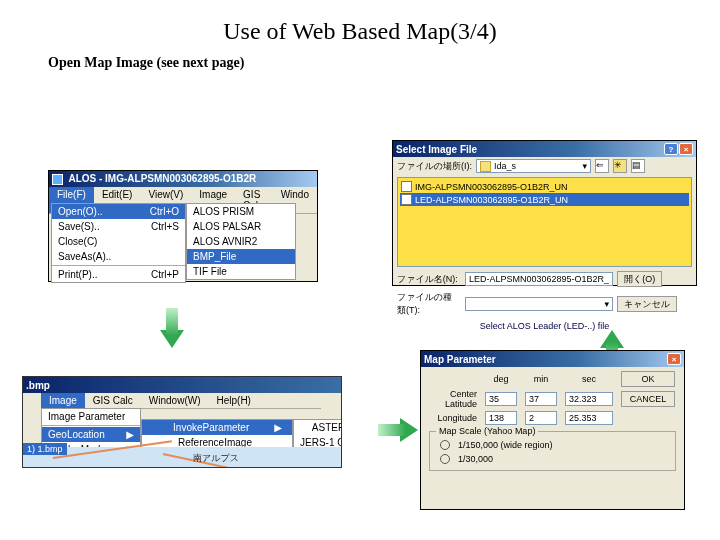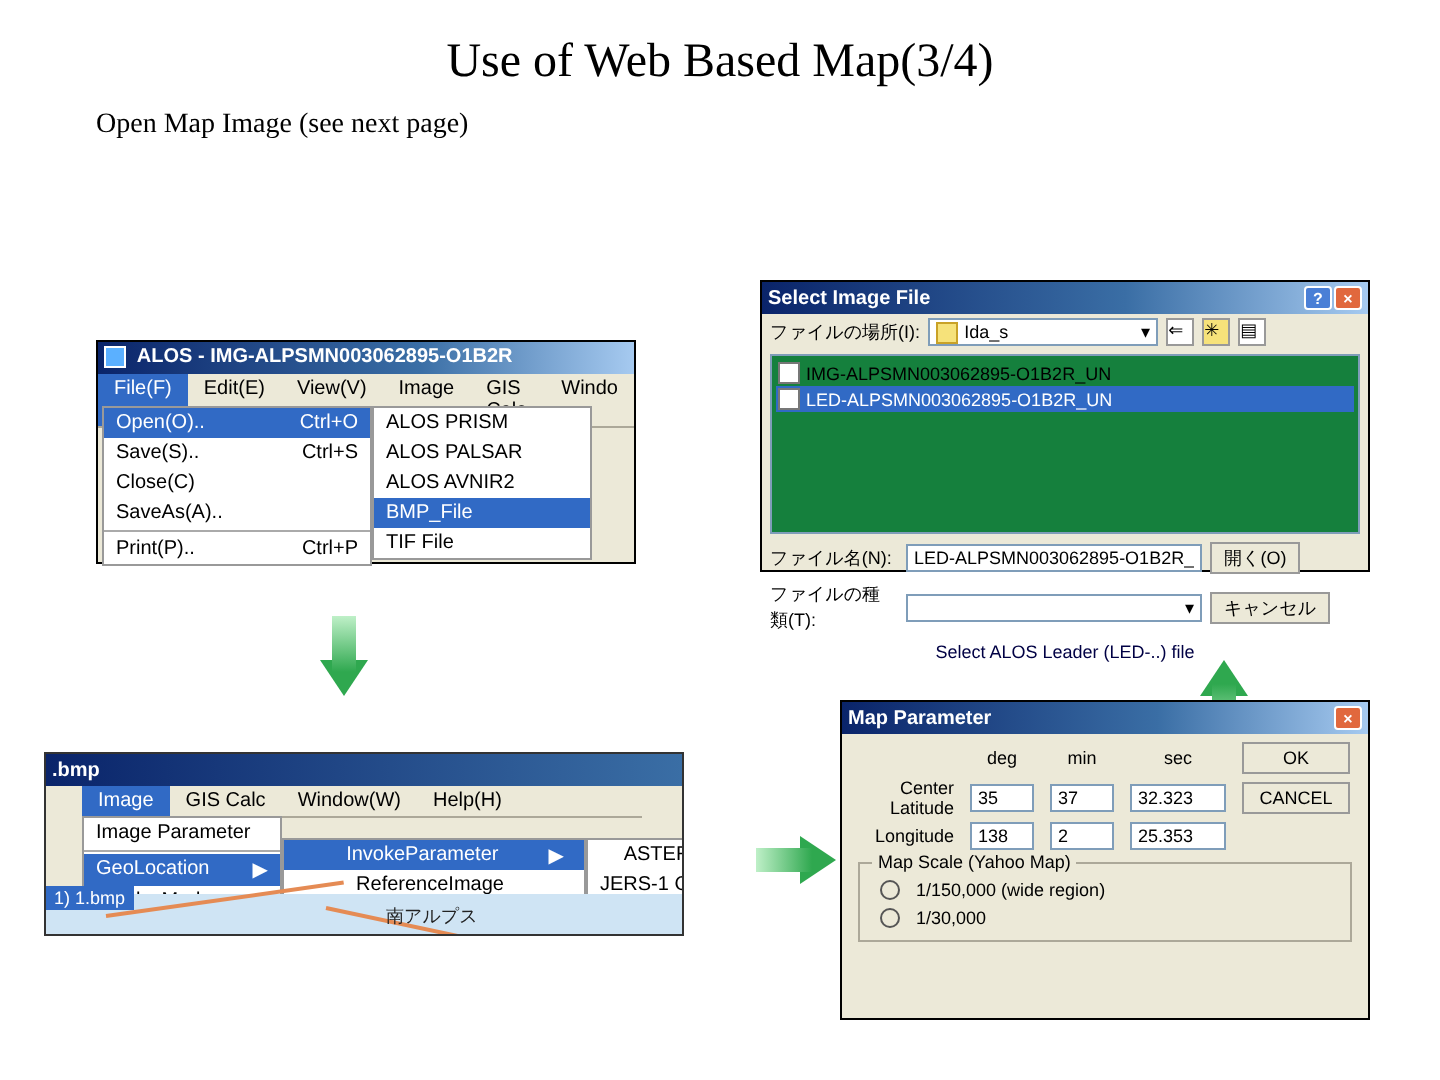--- a/index.html
+++ b/index.html
@@ -1,38 +1,38 @@
 <!DOCTYPE html>
 <html><head>
 <meta charset="utf-8">
 <style>
   * { box-sizing: border-box; margin: 0; padding: 0; }
   body { width: 720px; height: 540px; font-family: "MS Sans Serif", Tahoma, sans-serif; font-size: 10px; background: #fff; position: relative; }
   .title { font-family: "Times New Roman", serif; font-size: 24px; text-align: center; padding-top: 18px; }
-  .subtitle { font-family: "Times New Roman", serif; font-size: 14px; padding-left: 48px; padding-top: 10px; }
+  .subtitle { font-family: "Times New Roman", serif; font-size: 14px; padding-left: 48px; padding-top: 10px; font-weight: bold; }
   .window { position: absolute; border: 1px solid #000; background: #ece9d8; }
   .titlebar { background: linear-gradient(90deg,#0a246a 0%,#3a6ea5 60%,#a6caf0 100%); color:#fff; display:flex; align-items:center; padding:1px 3px; font-size:10px; font-weight:bold; height:16px; justify-content:space-between;}
   .titlebar .tbtns { display:flex; gap:1px;}
   .tbtn { width:14px; height:12px; background:#e1683d; border:1px solid #fff; font-size:8px; display:flex; align-items:center; justify-content:center; color:#fff; border-radius:2px;}
   .tbtn.help { background:#4a7fd6;}
   .menubar { display:flex; background:#ece9d8; border-bottom:1px solid #aca899; font-size:10px;}
   .menubar span { padding:2px 8px;}
   .menubar span.sel { background:#316ac5; color:#fff;}
   .dropdown { position:absolute; background:#fff; border:1px solid #999; font-size:10px;}
   .dropdown .row { display:flex; justify-content:space-between; padding:2px 6px; white-space:nowrap;}
   .dropdown .row.sel { background:#316ac5; color:#fff;}
   .dropdown .sep { border-top:1px solid #aaa; margin:1px 0;}
   .submenu { position:absolute; background:#fff; border:1px solid #999; font-size:10px;}
   .submenu .row { padding:2px 10px 2px 6px; white-space:nowrap;}
   .submenu .row.sel { background:#316ac5; color:#fff;}
   .field-row { display:flex; align-items:center; gap:4px; font-size:9px; padding:2px 4px;}
   .inputbox { background:#fff; border:1px solid #7f9db9; font-size:9px; padding:1px 3px; height:14px;}
   .btn { background:#ece9d8; border:1px solid #999; font-size:9px; padding:1px 6px; height:16px;}
   .icon-sq { width:14px; height:14px; border:1px solid #999; background:#fff; display:inline-block;}
-  .filelist { background:#15803d; border:1px solid #7f9db9; height:90px; margin:2px 4px; padding:2px; font-size:9px;}
+  .filelist { background:#fde047; border:1px solid #7f9db9; height:90px; margin:2px 4px; padding:2px; font-size:9px;}
   .filelist .item { display:flex; align-items:center; gap:3px; padding:0 1px; height:13px;}
   .filelist .item.sel { background:#316ac5; color:#fff;}
   .fileicon { width:11px; height:11px; background:#fff; border:1px solid #777; display:inline-block;}
   .radio { width:10px;height:10px;border:1px solid #555;border-radius:50%;display:inline-block;margin-right:4px;position:relative;}
   .radio.checked::after { content:""; width:4px;height:4px;background:#000;border-radius:50%;position:absolute;top:2px;left:2px;}
   .groupbox { border:1px solid #aca899; margin:4px; padding:6px 6px 4px 6px; position:relative;}
   .groupbox .gtitle { position:absolute; top:-6px; left:6px; background:#ece9d8; padding:0 3px; font-size:9px;}
   
   .mapstrip { position:absolute; background:#d7e9f8; border:1px solid #333; overflow:hidden;}
   .mapstrip .road { position:absolute; background:#e58b54; height:2px; transform-origin:left;}
@@ -142,21 +142,21 @@
   <div style="position:absolute;left:0;top:70px;width:100%;height:22px;background:#cfe4f4;">
     <div style="position:absolute;left:0;top:-4px;background:#316ac5;color:#fff;font-size:9px;padding:1px 4px;">1) 1.bmp</div>
     <div class="road" style="left:30px;top:10px;width:120px;transform:rotate(-8deg);"></div>
     <div class="road" style="left:140px;top:6px;width:90px;transform:rotate(12deg);"></div>
     <div class="label" style="left:170px;top:5px;">南アルプス</div>
   </div>
 </div>
 
 <div class="g-arrow-right" style="left:400px; top:418px;"></div>
 
-<div class="window" style="left:380px; top:140px; width:305px; height:146px;">
+<div class="window" style="left:392px; top:140px; width:305px; height:146px;">
   <div class="titlebar">
     <span>Select Image File</span>
     <span class="tbtns">
       <span class="tbtn help">?</span>
       <span class="tbtn">×</span>
     </span>
   </div>
   <div class="field-row">
     <span>ファイルの場所(I):</span>
     <div class="inputbox" style="width:115px;display:flex;align-items:center;gap:3px;">

